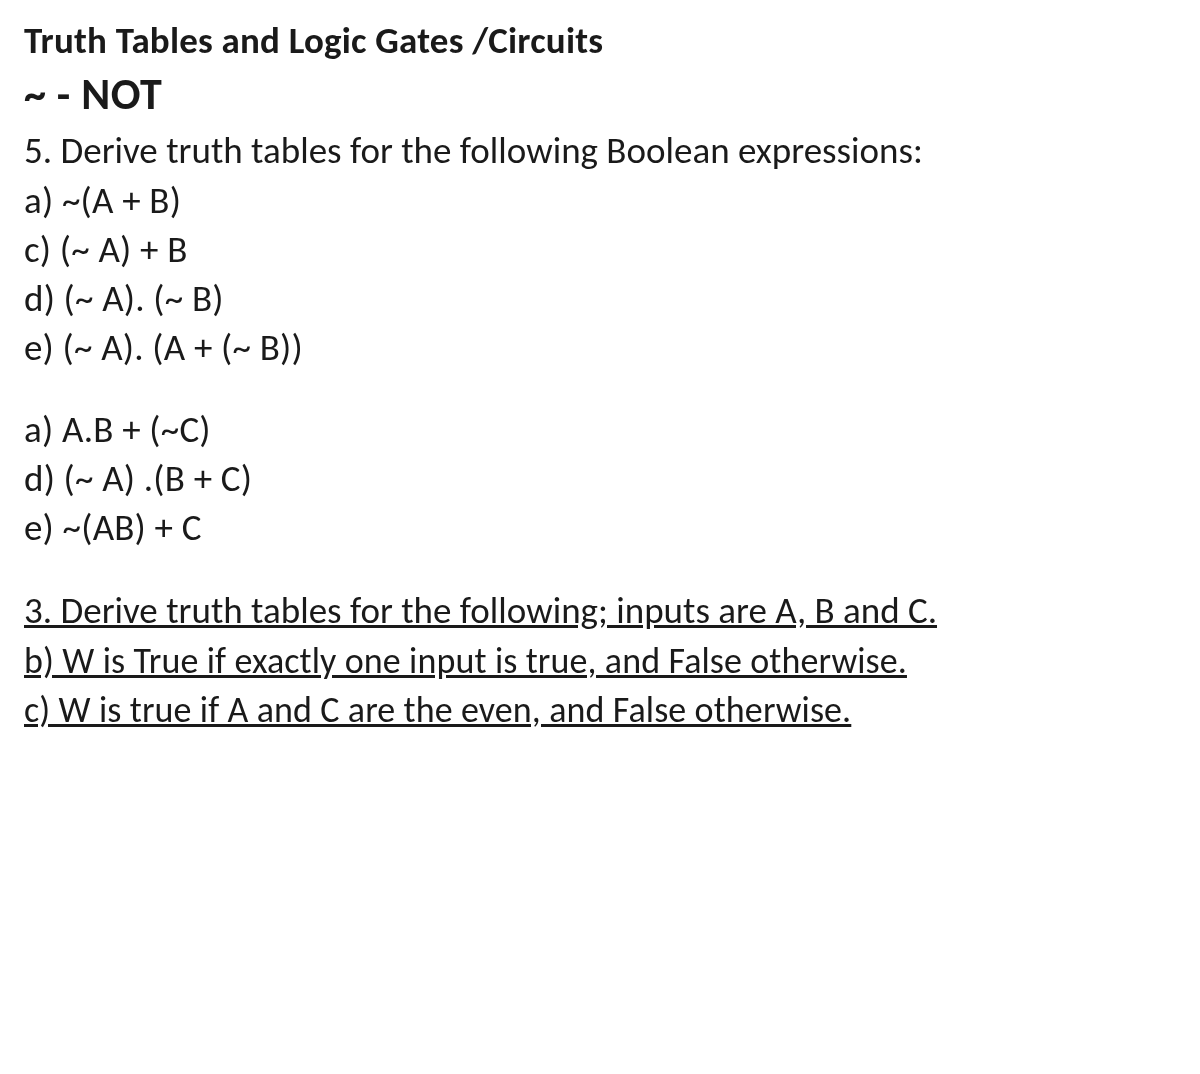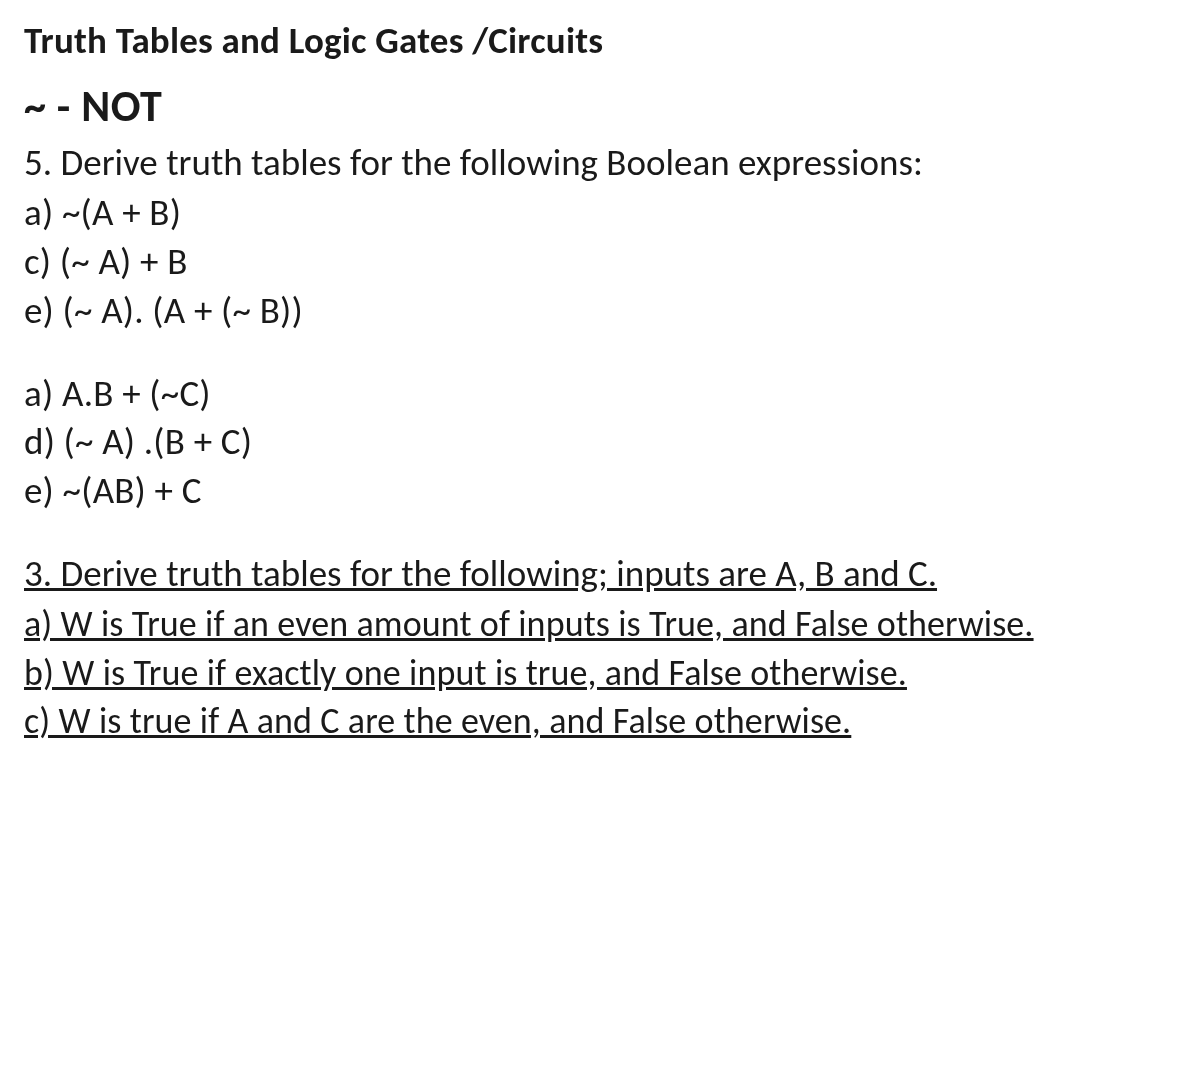--- a/index.html
+++ b/index.html
@@ -12,21 +12,21 @@
       font-family: "Segoe UI", "Calibri", Arial, sans-serif;
       color: #1a1a1a;
       padding: 18px 20px 20px 24px;
       width: 1200px;
       height: 1074px;
     }
     .title {
       font-size: 37px;
       font-weight: 700;
       letter-spacing: 0.2px;
-      margin-bottom: 16px;
+      margin-bottom: 4px;
     }
     .sub-note {
       font-size: 44px;
       font-weight: 600;
       margin-bottom: 6px;
       letter-spacing: 0.5px;
     }
     .section-heading {
       font-size: 37px;
       font-weight: 400;
@@ -56,27 +56,27 @@
 </head>
 <body>
 
 <div class="title">Truth Tables and Logic Gates /Circuits</div>
 <div class="sub-note">~ - NOT</div>
 
 <div class="list-block">
   <div class="section-heading">5. Derive truth tables for the following Boolean expressions:</div>
   <div class="list-item">a) ~(A + B)</div>
   <div class="list-item">c) (~ A) + B</div>
+  <div class="list-item">d) (~ A). (~ B)</div>
   <div class="list-item">e) (~ A). (A + (~ B))</div>
 </div>
 
 <div class="list-block">
   <div class="list-item">a) A.B + (~C)</div>
   <div class="list-item">d) (~ A) .(B + C)</div>
   <div class="list-item">e) ~(AB) + C</div>
 </div>
 
 <div class="list-block last-block">
   <div class="section-heading">3. Derive truth tables for the following; inputs are A, B and C.</div>
-  <div class="prose-item">a) W is True if an even amount of inputs is True, and False otherwise.</div>
   <div class="prose-item">b) W is True if exactly one input is true, and False otherwise.</div>
   <div class="prose-item">c) W is true if A and C are the even, and False otherwise.</div>
 </div>
 
 </body></html>

